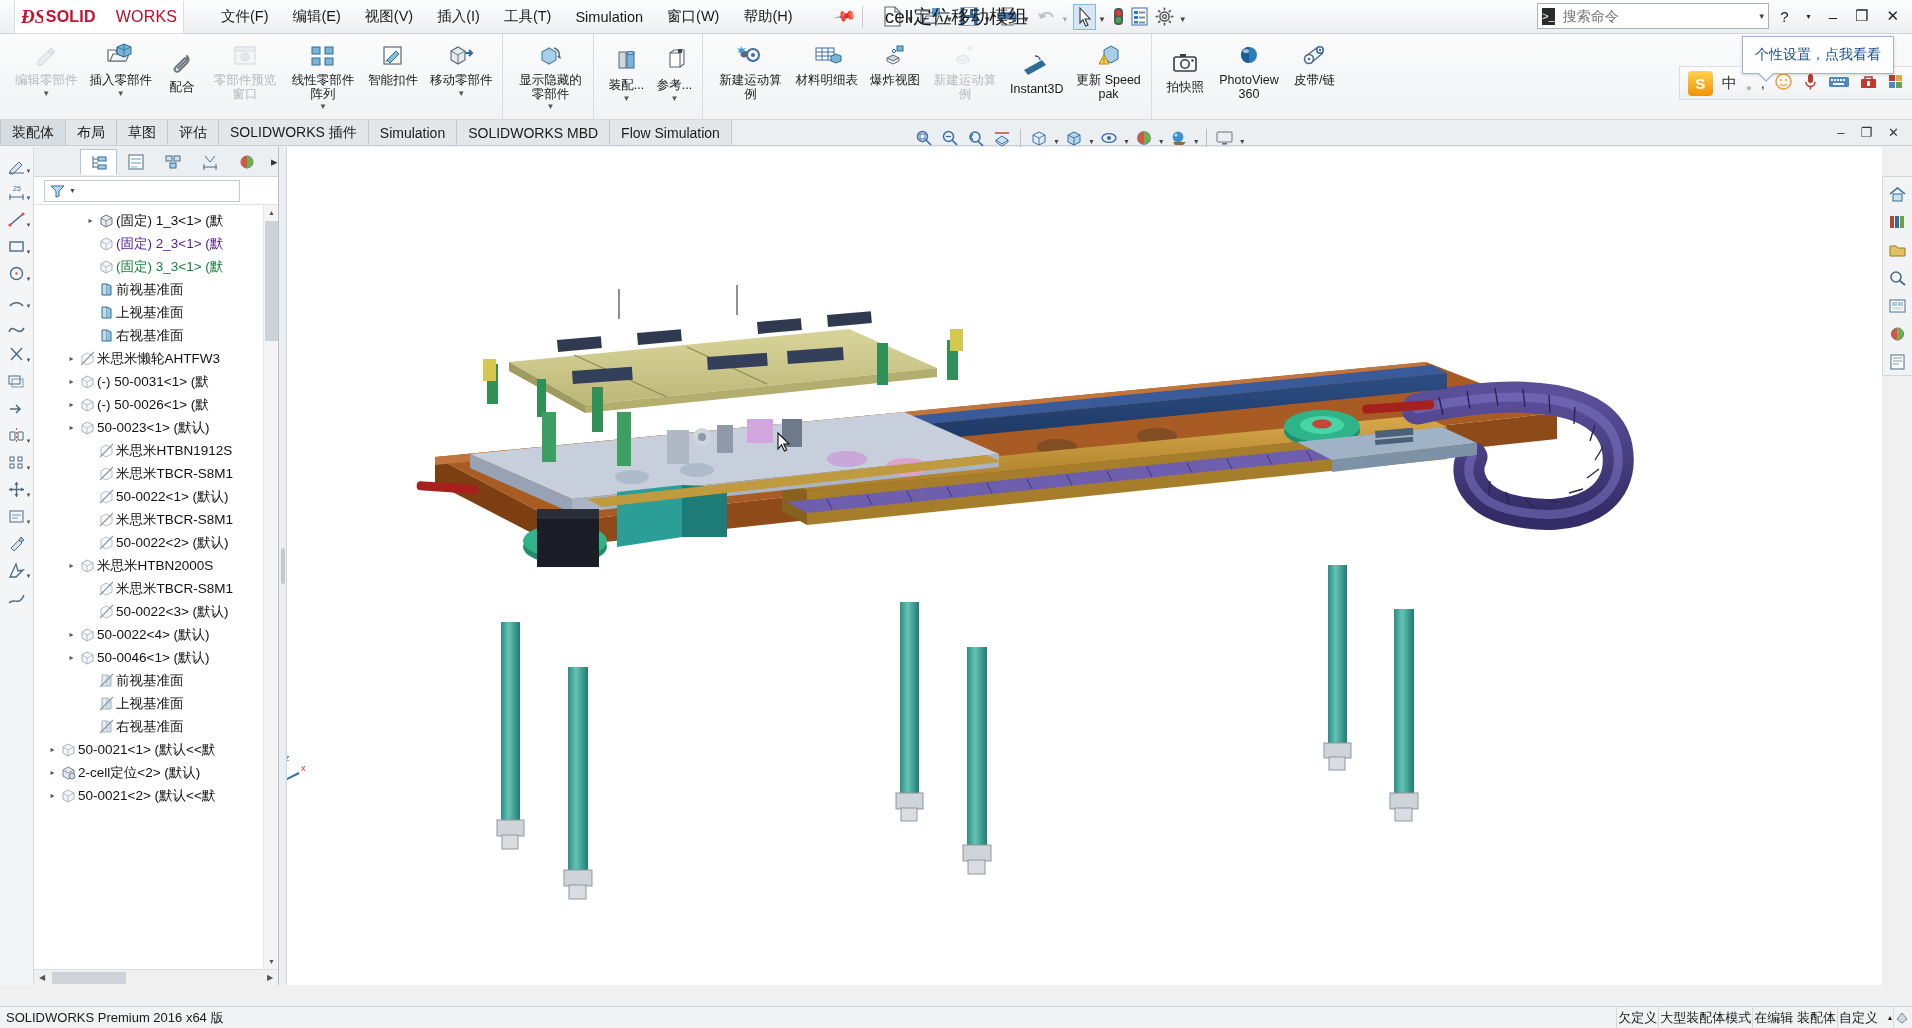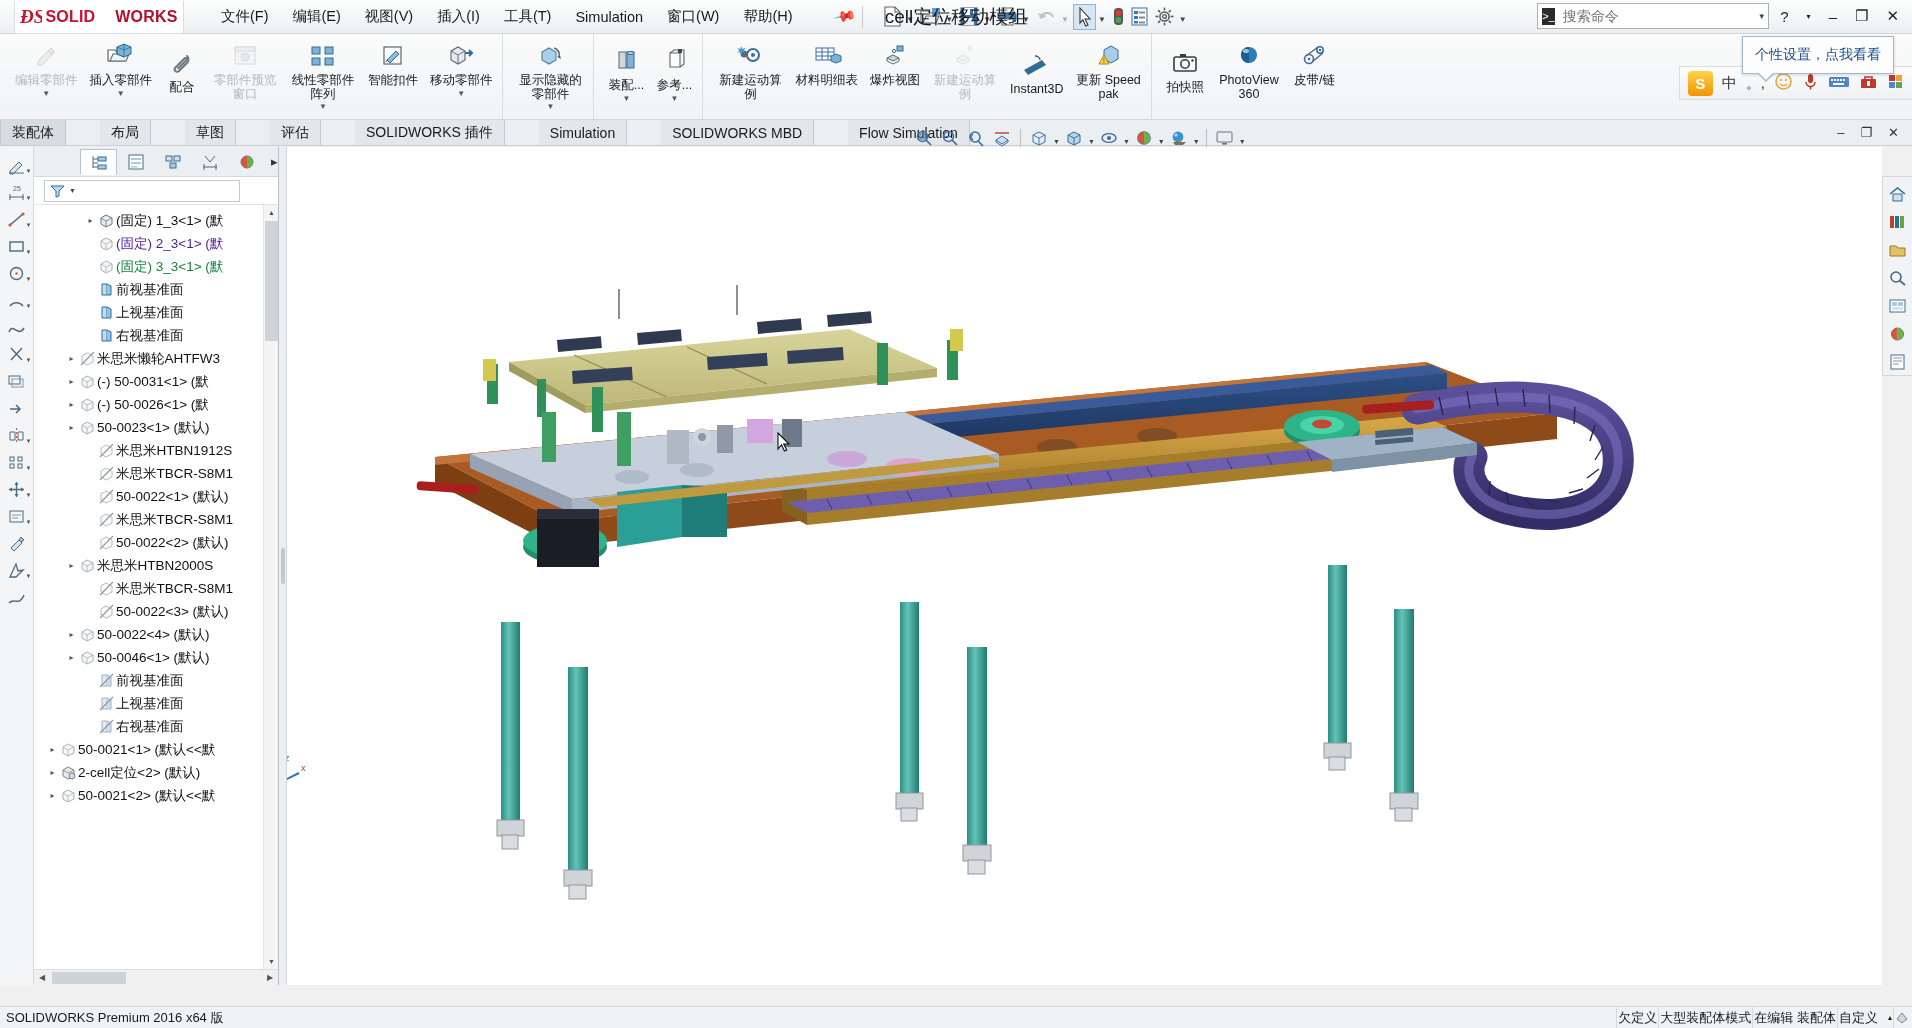--- a/index.html
+++ b/index.html
@@ -20,21 +20,21 @@
     border-bottom: 1px solid #cfd4d8;
     display: flex; align-items: center;
   }
   .sw-logo {
     width: 170px; height: 33px; background: #fff;
     border: 1px solid #d8dde1; border-top: none;
     display: flex; align-items: center; justify-content: center;
     margin-left: 14px; position: relative; top: 1px;
   }
   .sw-logo .solid { color: #c8102e; font-weight: bold; font-size: 16px; letter-spacing: .2px; margin-left:3px;}
-  .sw-logo .works { color: #b31028; font-weight: bold; font-size: 16px; letter-spacing: .2px; margin-left: 20px;}
+  .sw-logo .works { color: #b31028; font-weight: normal; font-size: 16px; letter-spacing: .2px; margin-left: 20px;}
 
   .menubar { display: flex; align-items: center; margin-left: 36px; gap: 22px; }
   .menubar .mi { font-size: 14.5px; color: #1a1a1a; cursor: default; padding: 2px 1px; }
 
   .pin-icon { margin-left: 20px; color: #2a6fb5; font-size: 15px; transform: rotate(35deg); }
 
   .tb-sep { width: 1px; height: 22px; background: #c6cbd0; margin: 0 8px; }
 
   .qat { display: flex; align-items: center; margin-left: 10px; gap: 1px; }
   .qat .btn { display: flex; align-items: center; height: 26px; padding: 0 2px; cursor: default; }
@@ -76,21 +76,21 @@
   .rbtn .ic { height: 32px; display: flex; align-items: center; justify-content: center; }
   .rbtn .lbl { font-size: 12.5px; line-height: 13.5px; color: #1a1a1a; margin-top: 2px; word-break: break-all; }
   .rbtn.dim .lbl { color: #b4b8bc; }
   .rbtn.dim .ic { opacity: .35; }
   .rbtn .drop { font-size: 8px; color: #555; margin-top: 1px; }
 
   
   .cmdtabs {
     position: absolute; left: 0; top: 120px; width: 1912px; height: 26px;
     background: #eceff1; border-bottom: 1px solid #c8ced4;
-    display: flex; align-items: flex-end; gap: 34px;
+    display: flex; align-items: flex-end;
   }
   .ctab {
     height: 25px; padding: 0 11px; display: flex; align-items: center;
     font-size: 14px; color: #1a1a1a; border-right: 1px solid #c3c9cf;
     background: #e3e7ea; cursor: default;
   }
   .ctab.active { background: #d7dce0; }
   .ctab:first-child { border-left: 1px solid #c3c9cf; }
 
   

